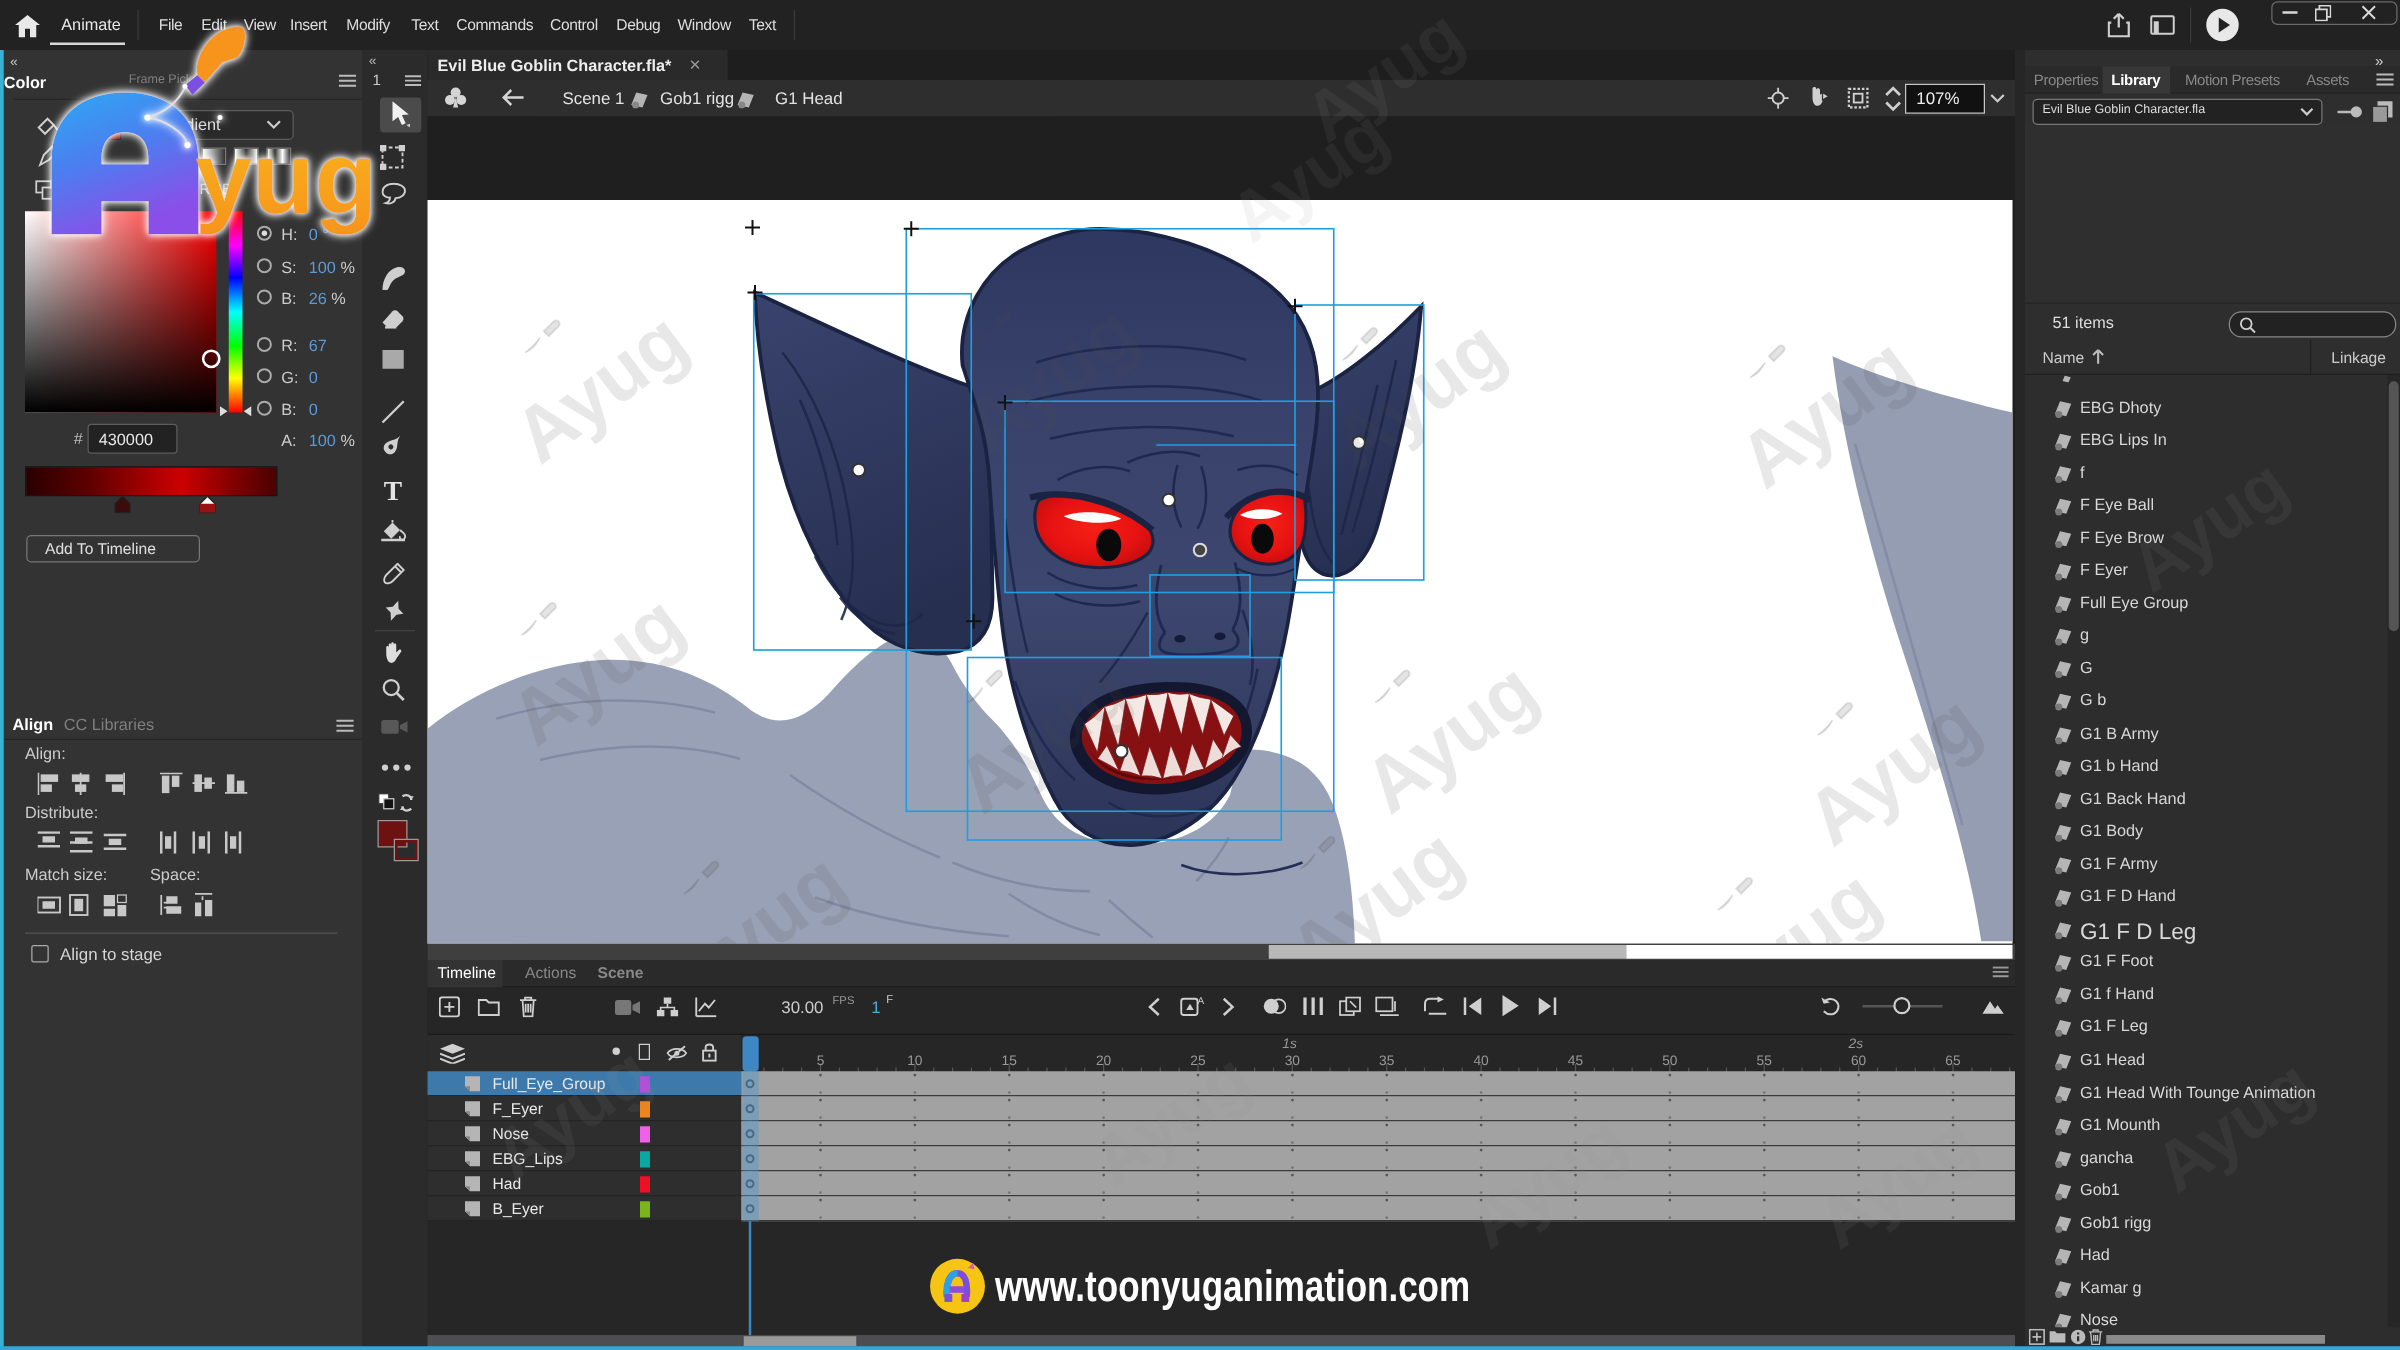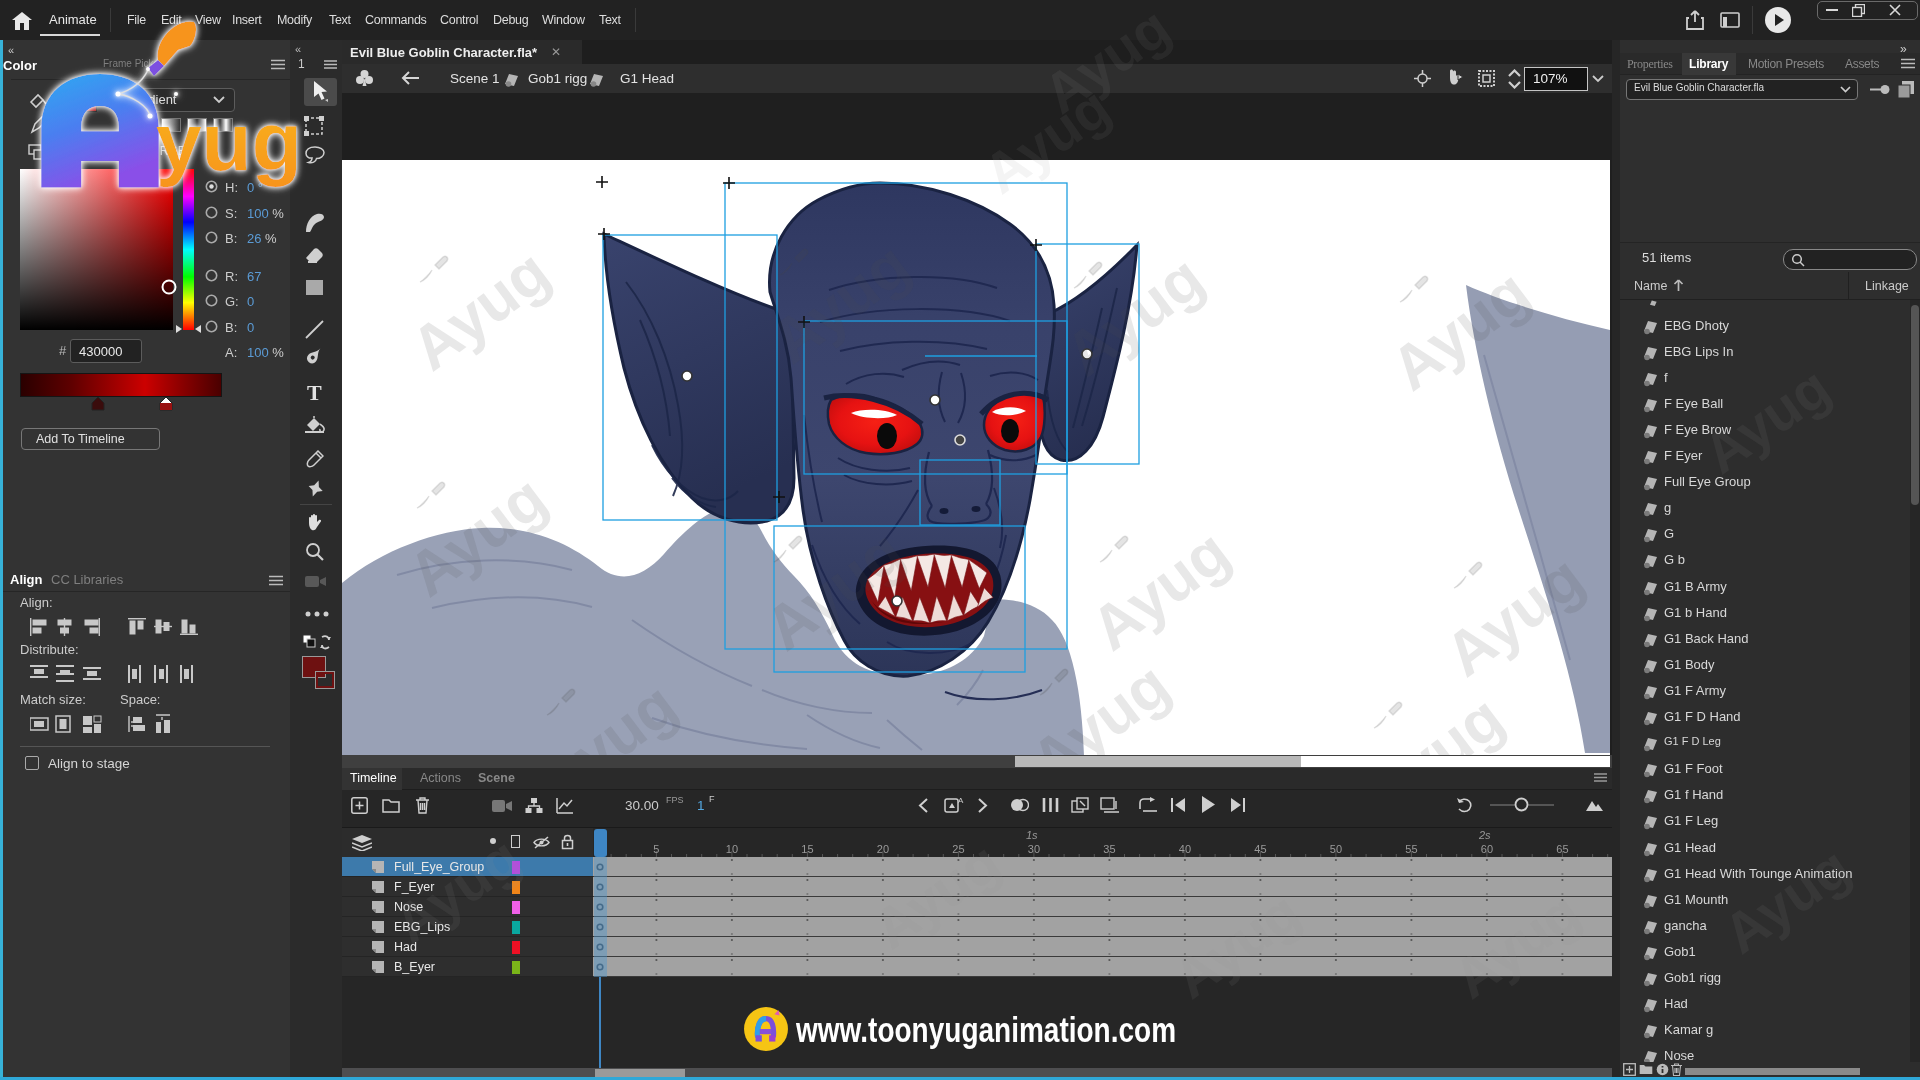--- a/index.html
+++ b/index.html
@@ -1020,21 +1020,21 @@
 
   <div class="abs" style="left:342px;top:1068px;width:1270px;height:10px;background:#4e4e50;"></div>
   <div class="abs" style="left:595px;top:1069px;width:90px;height:8px;background:#9a9a9a;"></div>
 
   <div class="abs" style="left:1612px;top:40px;width:8px;height:1040px;background:#262626;"></div>
   <div class="abs" style="left:1620px;top:40px;width:300px;height:1040px;background:#2e2e2e;"></div>
   <div id="rightpanel">
     <div class="abs" style="left:1900px;top:42px;color:#ccc;font-size:12px;">»</div>
     <div class="abs" style="left:1620px;top:53px;width:300px;height:22px;background:#2a2a2a;border-bottom:1px solid #232323;"></div>
     <div class="abs" style="left:1682px;top:53px;width:54px;height:22px;background:#383838;"></div>
-    <div class="abs" style="left:1627px;top:57px;color:#888;font-size:12px;letter-spacing:-0.3px;font-family:Liberation Serif, serif;">Properties</div>
+    <div class="abs" style="left:1627px;top:57px;color:#888;font-size:12px;letter-spacing:-0.3px;">Properties</div>
     <div class="abs" style="left:1689px;top:57px;color:#fff;font-size:12px;font-weight:bold;letter-spacing:-0.2px;">Library</div>
     <div class="abs" style="left:1748px;top:57px;color:#888;font-size:12px;letter-spacing:-0.3px;">Motion Presets</div>
     <div class="abs" style="left:1845px;top:57px;color:#888;font-size:12px;letter-spacing:-0.3px;">Assets</div>
     <svg class="abs" style="left:1901px;top:58px" width="14" height="11">
         <path d="M0 1.5 H14 M0 5.5 H14 M0 9.5 H14" stroke="#bbb" stroke-width="1.6"></path>
       </svg>
 
     <div class="abs" style="left:1626px;top:79px;width:232px;height:21px;background:#222;border:1px solid #777;border-radius:4px;"></div>
     <div class="abs" style="left:1634px;top:82px;color:#ddd;font-size:10px;">Evil Blue Goblin Character.fla</div>
     <svg class="abs" style="left:1840px;top:86px" width="11" height="7">
@@ -1147,21 +1147,21 @@
         <div class="abs" style="left:44px;top:382.9px;color:#d8d8d8;font-size:13px;white-space:nowrap;">G1 F Army</div>
         <svg class="abs" style="left:22px;top:410.0px" width="17" height="16" viewBox="0 0 17 16">
           <path d="M2 12 L6 2 L15 4 L11 14 Z" fill="#b5b5b5"></path>
           <circle cx="5" cy="12.5" r="2.8" fill="#7a7a7a"></circle>
         </svg>
         <div class="abs" style="left:44px;top:409.0px;color:#d8d8d8;font-size:13px;white-space:nowrap;">G1 F D Hand</div>
         <svg class="abs" style="left:22px;top:436.1px" width="17" height="16" viewBox="0 0 17 16">
           <path d="M2 12 L6 2 L15 4 L11 14 Z" fill="#b5b5b5"></path>
           <circle cx="5" cy="12.5" r="2.8" fill="#7a7a7a"></circle>
         </svg>
-        <div class="abs" style="left:44px;top:435.1px;color:#d8d8d8;font-size:11px;white-space:nowrap;">G1 F D Leg</div>
+        <div class="abs" style="left:44px;top:435.1px;color:#d8d8d8;font-size:18px;white-space:nowrap;">G1 F D Leg</div>
         <svg class="abs" style="left:22px;top:462.2px" width="17" height="16" viewBox="0 0 17 16">
           <path d="M2 12 L6 2 L15 4 L11 14 Z" fill="#b5b5b5"></path>
           <circle cx="5" cy="12.5" r="2.8" fill="#7a7a7a"></circle>
         </svg>
         <div class="abs" style="left:44px;top:461.2px;color:#d8d8d8;font-size:13px;white-space:nowrap;">G1 F Foot</div>
         <svg class="abs" style="left:22px;top:488.3px" width="17" height="16" viewBox="0 0 17 16">
           <path d="M2 12 L6 2 L15 4 L11 14 Z" fill="#b5b5b5"></path>
           <circle cx="5" cy="12.5" r="2.8" fill="#7a7a7a"></circle>
         </svg>
         <div class="abs" style="left:44px;top:487.3px;color:#d8d8d8;font-size:13px;white-space:nowrap;">G1 f Hand</div>

